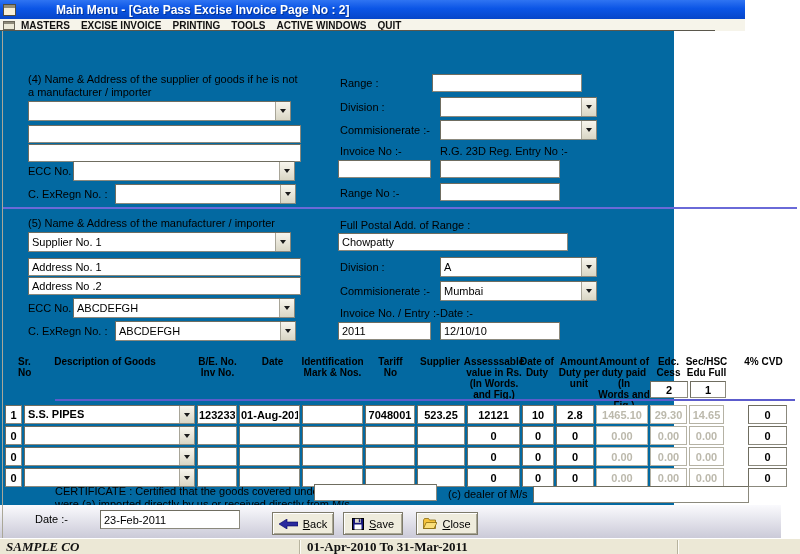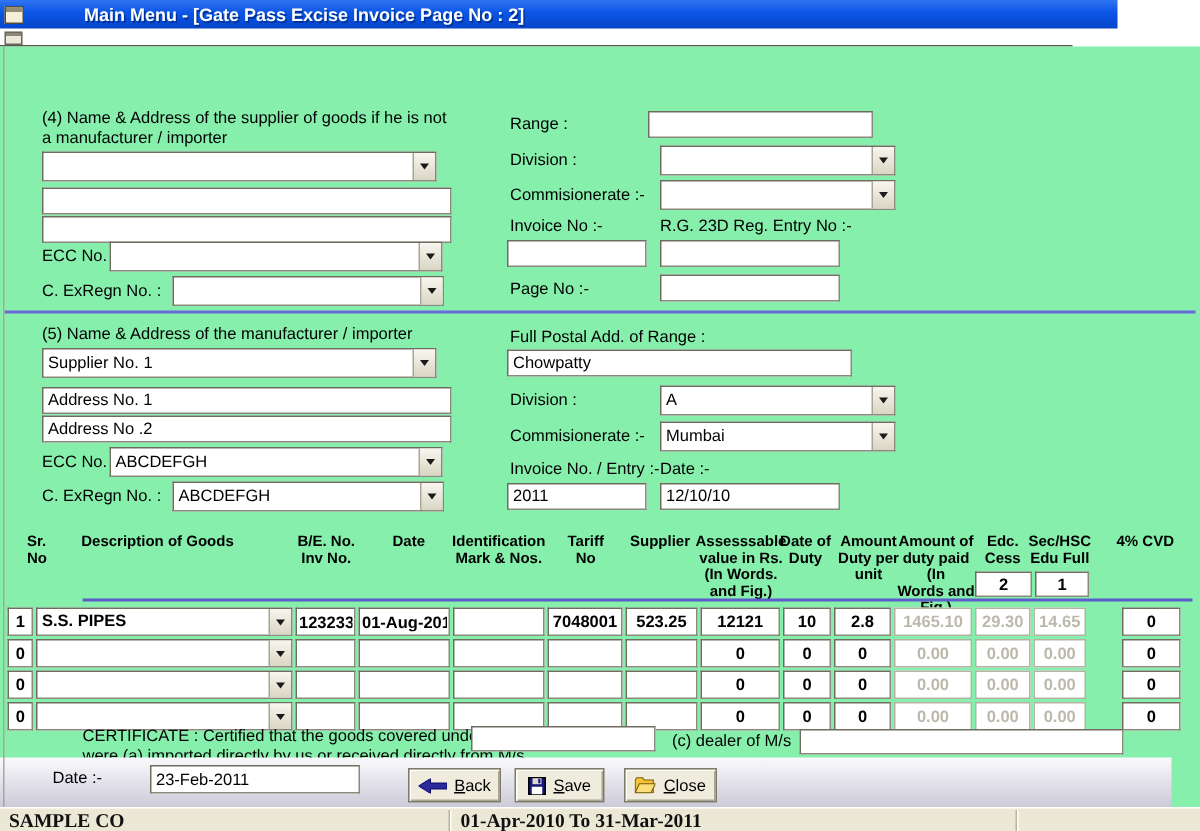--- a/index.html
+++ b/index.html
@@ -21,21 +21,21 @@
   .menubar { position:absolute; left:0; top:19px; width:745px; height:12px; background:#f6f4ea;
              display:flex; align-items:center; gap:11px; padding-left:21px;
              font-size:10px; font-weight:bold; color:#111; }
   .menubar-line { position:absolute; left:0; top:30px; width:715px; height:1px; background:#5a574c; }
   .mdi-icon { position:absolute; left:3px; top:21px; width:12px; height:9px; background:#ece9d8;
               border:1px solid #6b675a; }
   .mdi-icon::before { content:""; position:absolute; left:0; top:0; right:0; height:2px; background:#8d897a; }
   .menu-item { cursor:default; }
 
   
-  .content { position:absolute; left:0; top:31px; width:800px; height:507px; background:#86efac; }
+  .content { position:absolute; left:0; top:31px; width:674px; height:507px; background:#0369a1; }
   .left-edge { position:absolute; left:2px; top:31px; width:1px; height:507px; background:#aaa798; z-index:5; }
 
   .lbl { position:absolute; font-size:11px; color:#000; white-space:pre-line; line-height:13px; }
 
   .tb { position:absolute; height:18px; border:1px solid #8b897d; border-top-color:#6f6d60; border-left-color:#6f6d60;
         background:#fff; font-family:"Liberation Sans", sans-serif; font-size:11px; padding:1px 3px; color:#000; }
 
   .combo { position:absolute; height:20px; background:#fff; border:1px solid #8b897d;
            border-top-color:#6f6d60; border-left-color:#6f6d60; display:flex; }
   .combo-text { flex:1; font-size:11px; padding:3px 3px 0 3px; white-space:nowrap; overflow:hidden; }
@@ -98,20 +98,28 @@
 </head>
 <body>
 
 <div class="screen">
 
   <div class="titlebar">
     <div class="app-icon"></div>
     <div class="title-text">Main Menu - [Gate Pass Excise Invoice Page No : 2]</div>
   </div>
 
+  <div class="menubar">
+    <span class="menu-item">MASTERS</span>
+    <span class="menu-item">EXCISE INVOICE</span>
+    <span class="menu-item">PRINTING</span>
+    <span class="menu-item">TOOLS</span>
+    <span class="menu-item">ACTIVE WINDOWS</span>
+    <span class="menu-item">QUIT</span>
+  </div>
   <div class="mdi-icon"></div>
   <div class="menubar-line"></div>
 
   <div class="content">
 
     <div class="lbl" style="left:28px;top:42px;">(4) Name &amp; Address of the supplier of goods if he is not
 a manufacturer / importer</div>
     <div class="combo" style="left:28px;top:70px;width:263px;">
       <span class="combo-text"></span>
       <span class="combo-btn"></span>
@@ -138,21 +146,21 @@
     </div>
     <div class="lbl" style="left:340px;top:93px;">Commisionerate :-</div>
     <div class="combo" style="left:440px;top:89px;width:157px;">
       <span class="combo-text"></span>
       <span class="combo-btn"></span>
     </div>
     <div class="lbl" style="left:340px;top:114px;">Invoice No :-</div>
     <div class="lbl" style="left:440px;top:114px;">R.G. 23D Reg. Entry No :-</div>
     <input class="tb" style="left: 338px; top: 129px; width: 93px;" value="">
     <input class="tb" style="left: 440px; top: 129px; width: 120px;" value="">
-    <div class="lbl" style="left:340px;top:156px;">Page No :-</div>
+    <div class="lbl" style="left:340px;top:156px;">Range No :-</div>
     <input class="tb" style="left: 440px; top: 152px; width: 120px;" value="">
 
     <div class="divider"></div>
 
     <div class="lbl" style="left:28px;top:186px;">(5) Name &amp; Address of the manufacturer / importer</div>
     <div class="combo" style="left:28px;top:201px;width:263px;">
       <span class="combo-text">Supplier No. 1</span>
       <span class="combo-btn"></span>
     </div>
     <input class="tb" style="left: 28px; top: 227px; width: 273px;" value="Address No. 1">
@@ -324,19 +332,19 @@
     <svg width="14" height="11" viewBox="0 0 14 11">
       <path d="M0.5 10.5 L0.5 2 L1.5 0.5 L5.5 0.5 L6.5 2 L12.5 2 L12.5 10.5 Z" fill="#f5c33c" stroke="#7a5c00" stroke-width="0.7"></path>
       <path d="M0.5 10.5 L3.2 4.5 L14 4.5 L11 10.5 Z" fill="#fadf7a" stroke="#7a5c00" stroke-width="0.7"></path>
     </svg>
     <span class="btn-label">Close</span>
   </div>
 
   <div class="left-edge"></div>
 
   <div class="statusbar">
-    <span class="sb-text" style="left:6px;">SAMPLE CO</span>
+    <span class="sb-text" style="left:6px;font-style:italic;">SAMPLE CO</span>
     <span class="sb-sep" style="left:299px;"></span>
     <span class="sb-text" style="left:307px;">01-Apr-2010 To 31-Mar-2011</span>
     <span class="sb-sep" style="left:677px;"></span>
   </div>
 
 </div>
 
 </body></html>

